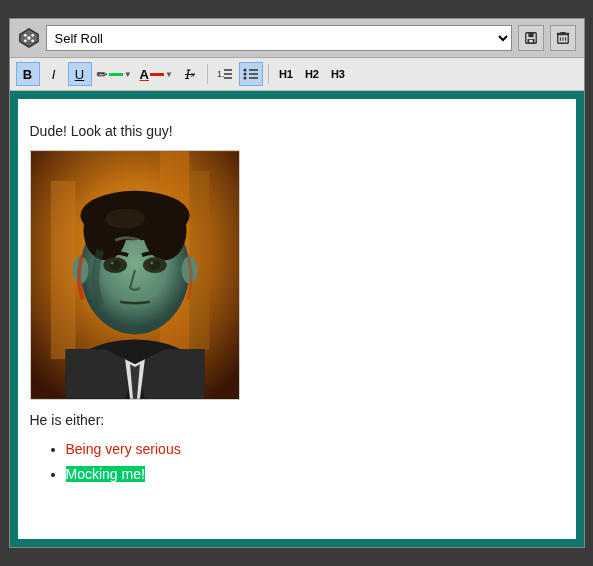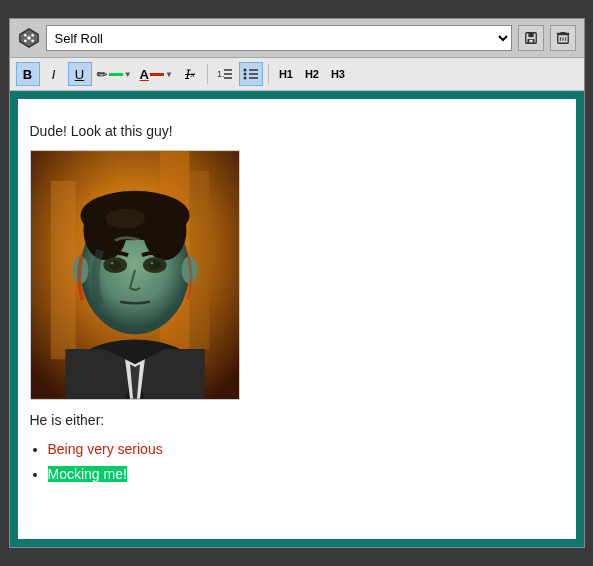--- a/index.html
+++ b/index.html
@@ -163,21 +163,21 @@
       width: 100%;
       height: 100%;
     }
 
     .editor-text {
       margin-bottom: 8px;
       font-size: 14px;
     }
 
     .bullet-list {
-      margin-left: 18px;
+      margin-left: 36px;
       list-style-type: disc;
     }
 
     .bullet-list li {
       margin-bottom: 4px;
       font-size: 14px;
     }
 
     .text-red {
       color: #cc2200;

